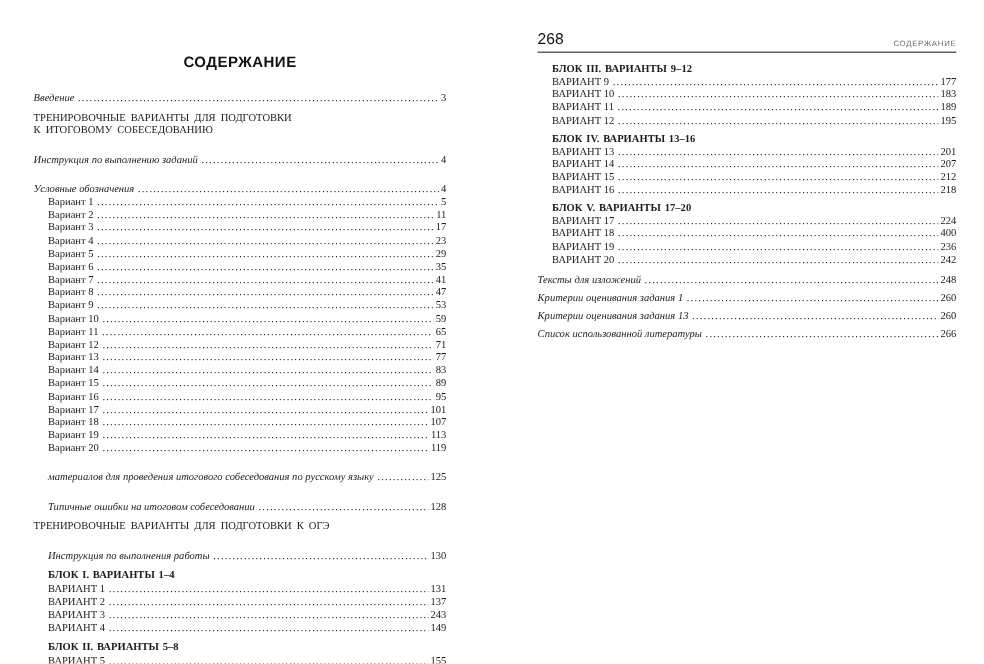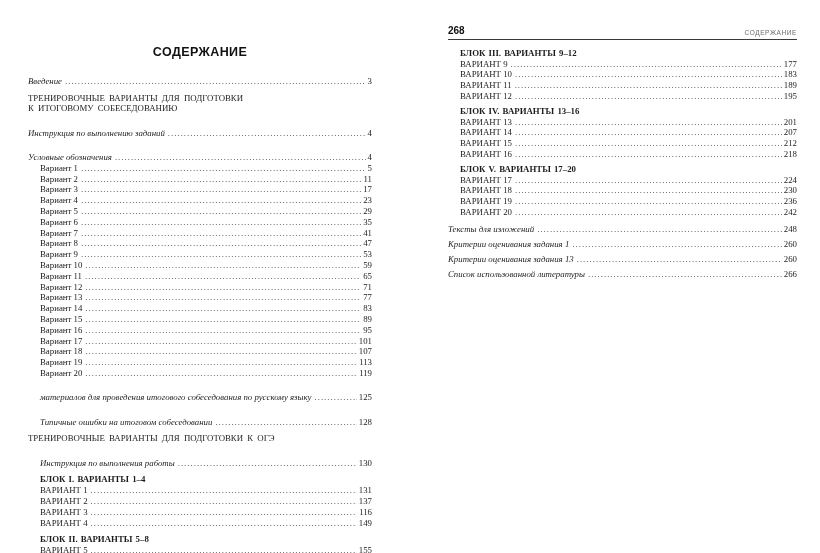--- a/index.html
+++ b/index.html
@@ -31,21 +31,21 @@
 
   .running-header {
     margin-top: 25px;
     display: flex;
     justify-content: space-between;
     align-items: flex-end;
     border-bottom: 1px solid #3a3a3a;
     padding-bottom: 3px;
     font-family: "Liberation Sans", sans-serif;
   }
-  .running-page-num { font-weight: bold; font-size: 10px; color: #111; }
+  .running-page-num { font-weight: normal; font-size: 13px; color: #111; }
   .running-title { font-size: 6.5px; color: #6b6b6b; letter-spacing: 0.6px; }
 
   .toc { font-size: 8.8px; line-height: 10.5px; }
   .toc-right { margin-top: 8px; line-height: 10.7px; }
 
   .toc-row { margin: 0; }
   .toc-row.i1 { padding-left: 12px; }
 
   .toc-flex { display: flex; align-items: center; }
   .lbl { white-space: nowrap; }
@@ -294,21 +294,21 @@
           <div class="toc-flex">
             <span class="lbl">ВАРИАНТ 2</span>
             <span class="leader"></span>
             <span class="pg">137</span>
           </div>
         </div>
         <div class="toc-row s-plain i1">
           <div class="toc-flex">
             <span class="lbl">ВАРИАНТ 3</span>
             <span class="leader"></span>
-            <span class="pg">116</span>
+            <span class="pg">243</span>
           </div>
         </div>
         <div class="toc-row s-plain i1">
           <div class="toc-flex">
             <span class="lbl">ВАРИАНТ 4</span>
             <span class="leader"></span>
             <span class="pg">149</span>
           </div>
         </div>
         <div class="toc-row s-block i1">
@@ -428,21 +428,21 @@
           <div class="toc-flex">
             <span class="lbl">ВАРИАНТ 17</span>
             <span class="leader"></span>
             <span class="pg">224</span>
           </div>
         </div>
         <div class="toc-row s-plain i1">
           <div class="toc-flex">
             <span class="lbl">ВАРИАНТ 18</span>
             <span class="leader"></span>
-            <span class="pg">230</span>
+            <span class="pg">400</span>
           </div>
         </div>
         <div class="toc-row s-plain i1">
           <div class="toc-flex">
             <span class="lbl">ВАРИАНТ 19</span>
             <span class="leader"></span>
             <span class="pg">236</span>
           </div>
         </div>
         <div class="toc-row s-plain i1">

